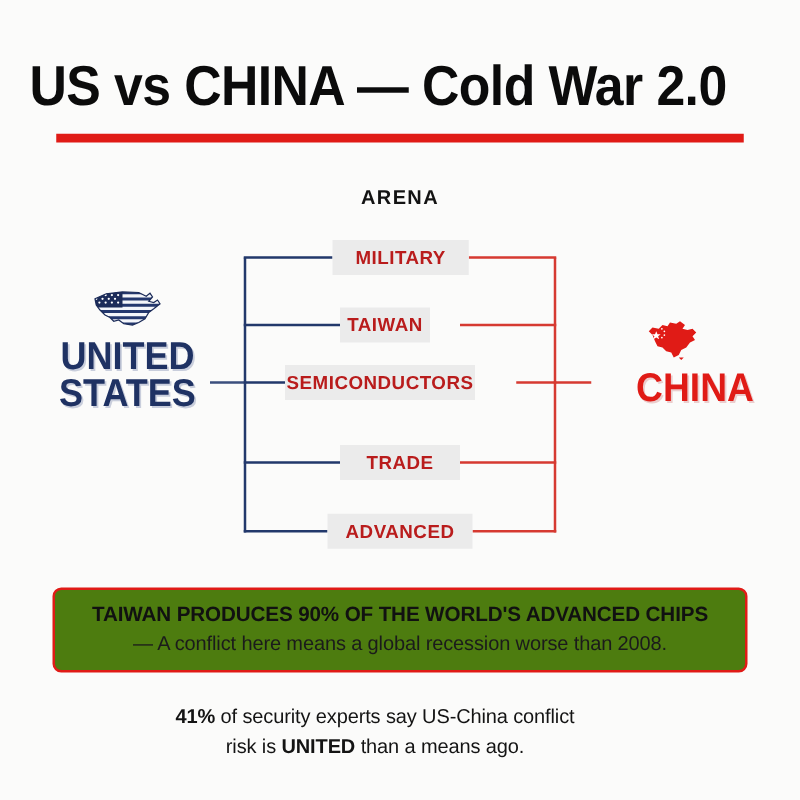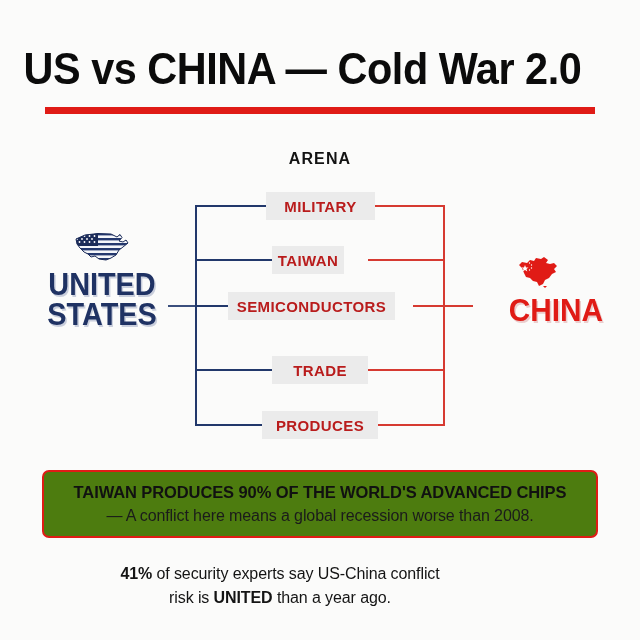--- a/index.html
+++ b/index.html
@@ -175,20 +175,21 @@
   #footnote {
     position: absolute;
     left: 0;
     top: 562px;
     width: 560px;
     text-align: center;
     font-size: 16px;
     line-height: 24px;
     color: #141414;
     letter-spacing: -0.1px;
+    padding-left: 20px;
   }
   #footnote b { font-weight: bold; }
 </style>
 </head>
 <body>
 
 <div id="title-block">
   <div id="page-title">US vs CHINA — Cold War 2.0</div>
   <div id="title-rule"></div>
 </div>
@@ -206,29 +207,29 @@
   <div class="connector left" style="left:195px; top:25px;  width:71px;"></div>
   <div class="connector right" style="left:375px; top:25px;  width:70px;"></div>
   <div class="arena-box" style="left:266px; top:12px; width:109px;">MILITARY</div>
 
   <div class="connector left" style="left:195px; top:79px;  width:77px;"></div>
   <div class="connector right" style="left:368px; top:79px;  width:77px;"></div>
   <div class="arena-box" style="left:272px; top:66px; width:72px;">TAIWAN</div>
 
   <div class="connector left" style="left:195px; top:125px; width:33px;"></div>
   <div class="connector right" style="left:413px; top:125px; width:32px;"></div>
-  <div class="arena-box" style="left:228px; top:112px; width:167px;">SEMICONDUCTORS</div>
+  <div class="arena-box" style="left:228px; top:112px; width:152px;">SEMICONDUCTORS</div>
 
   <div class="connector left" style="left:195px; top:189px; width:77px;"></div>
   <div class="connector right" style="left:368px; top:189px; width:77px;"></div>
   <div class="arena-box" style="left:272px; top:176px; width:96px;">TRADE</div>
 
   <div class="connector left" style="left:195px; top:244px; width:67px;"></div>
   <div class="connector right" style="left:378px; top:244px; width:67px;"></div>
-  <div class="arena-box" style="left:262px; top:231px; width:116px;">PRODUCES</div>
+  <div class="arena-box" style="left:262px; top:231px; width:116px;">ADVANCED</div>
 </div>
 
 <div id="us-block">
   <svg class="flag-icon" width="58" height="36" viewBox="0 0 58 36">
     <defs>
       <clipPath id="us-clip">
         <path d="M3,9 L12,5 L25,3.5 L38,4 L44,7 L47,4.5 L49,7.5 L46,11 L50,12 L53,10 L55,13 L50,17
                  L46,20 L43,25 L38,28 L33,30 L26,29 L22,26 L18,27 L15,24 L11,22 L7,18 L4,14 Z"></path>
       </clipPath>
     </defs>
@@ -288,15 +289,15 @@
 <div id="callout">
   <div id="callout-line1">TAIWAN PRODUCES 90% OF THE WORLD'S ADVANCED CHIPS</div>
   <div id="callout-line2">— A conflict here means a global recession worse than 2008.</div>
 </div>
 
 <div id="footnote">
   <div>
     <b>41%</b><span> of security experts say US-China conflict</span>
   </div>
   <div>
-    <span>risk is </span><b>UNITED</b><span> than a year ago.</span>
+    <span>risk is </span><b>UNITED</b><span> than a means ago.</span>
   </div>
 </div>
 
 </body></html>

